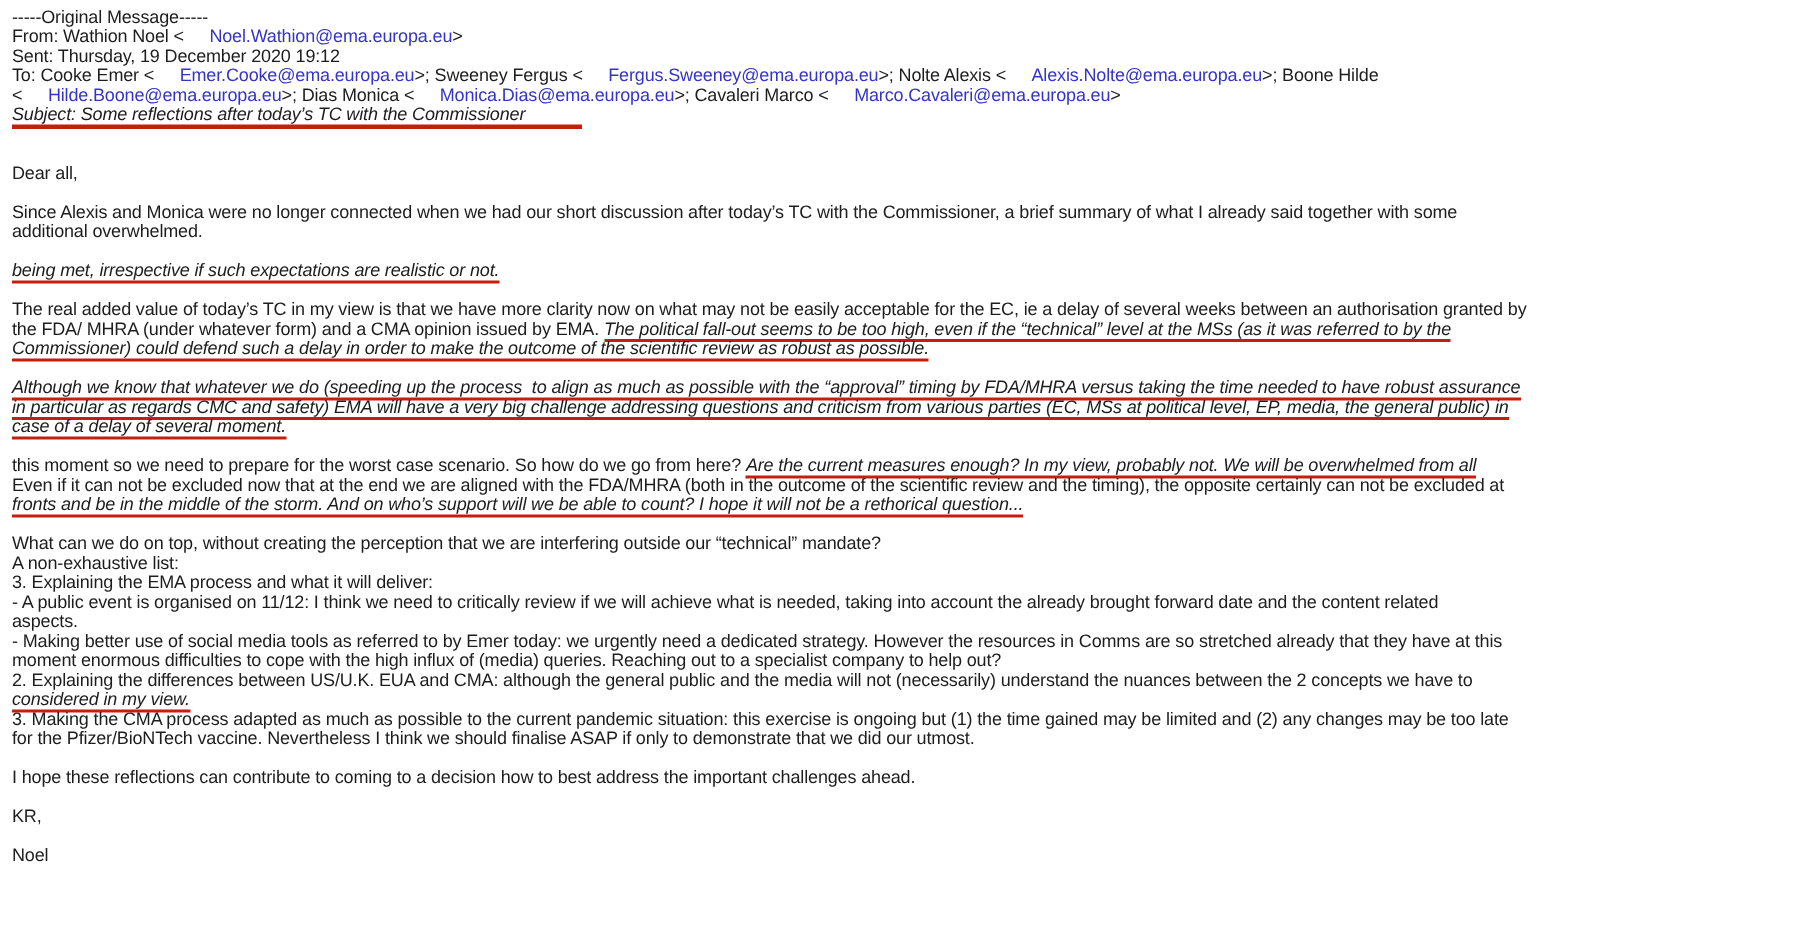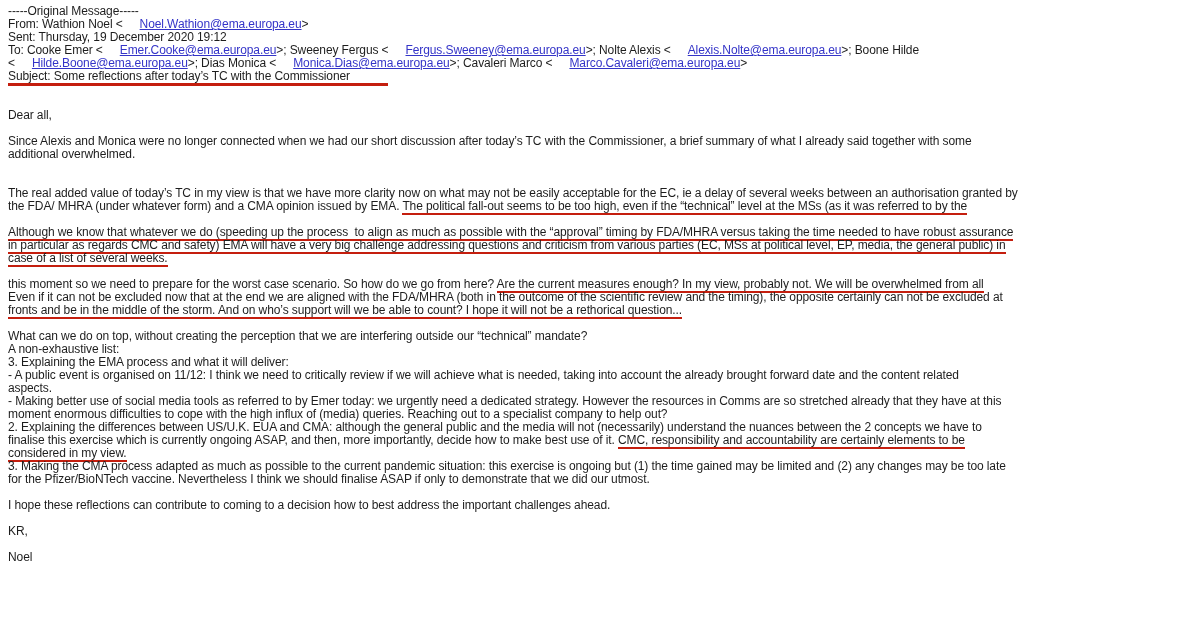--- a/index.html
+++ b/index.html
@@ -18,26 +18,26 @@
     color: var(--color-text, #1d1d1d);
   }
   .line {
     white-space: pre;
     min-height: 13px;
     height: 13px;
   }
   .seg { display: inline; }
   a.link {
     color: var(--color-link, #3434c8);
-    text-decoration: underline;
     cursor: pointer;
     padding-left: 17px;
   }
   span.red {
     border-bottom: 2px solid var(--color-red, #c41e0e);
+    font-style: italic;
   }
   [data-name="subject-line"] span.red {
     border-bottom-width: 3px;
     padding-right: 38px;
   }
 </style>
 </head>
 <body>
 
 <div class="email" data-name="email-message">
@@ -47,41 +47,42 @@
     <div class="line" data-name="to-line"><span class="seg" data-name="text-segment">To: Cooke Emer &lt;</span><a class="seg link" data-name="email-address-link">Emer.Cooke@ema.europa.eu</a><span class="seg" data-name="text-segment">&gt;; Sweeney Fergus &lt;</span><a class="seg link" data-name="email-address-link">Fergus.Sweeney@ema.europa.eu</a><span class="seg" data-name="text-segment">&gt;; Nolte Alexis &lt;</span><a class="seg link" data-name="email-address-link">Alexis.Nolte@ema.europa.eu</a><span class="seg" data-name="text-segment">&gt;; Boone Hilde</span></div>
     <div class="line" data-name="to-line-continuation"><span class="seg" data-name="text-segment">&lt;</span><a class="seg link" data-name="email-address-link">Hilde.Boone@ema.europa.eu</a><span class="seg" data-name="text-segment">&gt;; Dias Monica &lt;</span><a class="seg link" data-name="email-address-link">Monica.Dias@ema.europa.eu</a><span class="seg" data-name="text-segment">&gt;; Cavaleri Marco &lt;</span><a class="seg link" data-name="email-address-link">Marco.Cavaleri@ema.europa.eu</a><span class="seg" data-name="text-segment">&gt;</span></div>
     <div class="line" data-name="subject-line"><span class="seg red" data-name="red-underlined-text">Subject: Some reflections after today’s TC with the Commissioner</span></div>
     <div class="line" data-name="blank-line"></div>
     <div class="line" data-name="blank-line"></div>
     <div class="line" data-name="salutation-line"><span class="seg" data-name="text-segment">Dear all,</span></div>
     <div class="line" data-name="blank-line"></div>
     <div class="line" data-name="body-line"><span class="seg" data-name="text-segment">Since Alexis and Monica were no longer connected when we had our short discussion after today’s TC with the Commissioner, a brief summary of what I already said together with some</span></div>
     <div class="line" data-name="body-line"><span class="seg" data-name="text-segment">additional overwhelmed.</span></div>
     <div class="line" data-name="blank-line"></div>
+    <div class="line" data-name="body-line"><span class="seg red" data-name="red-underlined-text">being met, irrespective if such expectations are realistic or not.</span></div>
     <div class="line" data-name="blank-line"></div>
     <div class="line" data-name="body-line"><span class="seg" data-name="text-segment">The real added value of today’s TC in my view is that we have more clarity now on what may not be easily acceptable for the EC, ie a delay of several weeks between an authorisation granted by</span></div>
     <div class="line" data-name="body-line"><span class="seg" data-name="text-segment">the FDA/ MHRA (under whatever form) and a CMA opinion issued by EMA. </span><span class="seg red" data-name="red-underlined-text">The political fall-out seems to be too high, even if the “technical” level at the MSs (as it was referred to by the</span></div>
+    <div class="line" data-name="body-line"><span class="seg red" data-name="red-underlined-text">Commissioner) could defend such a delay in order to make the outcome of the scientific review as robust as possible.</span></div>
     <div class="line" data-name="blank-line"></div>
     <div class="line" data-name="body-line"><span class="seg red" data-name="red-underlined-text">Although we know that whatever we do (speeding up the process  to align as much as possible with the “approval” timing by FDA/MHRA versus taking the time needed to have robust assurance</span></div>
     <div class="line" data-name="body-line"><span class="seg red" data-name="red-underlined-text">in particular as regards CMC and safety) EMA will have a very big challenge addressing questions and criticism from various parties (EC, MSs at political level, EP, media, the general public) in</span></div>
-    <div class="line" data-name="body-line"><span class="seg red" data-name="red-underlined-text">case of a list of several weeks.</span></div>
+    <div class="line" data-name="body-line"><span class="seg red" data-name="red-underlined-text">case of a delay of several moment.</span></div>
     <div class="line" data-name="blank-line"></div>
     <div class="line" data-name="body-line"><span class="seg" data-name="text-segment">this moment so we need to prepare for the worst case scenario. So how do we go from here? </span><span class="seg red" data-name="red-underlined-text">Are the current measures enough? In my view, probably not. We will be overwhelmed from all</span></div>
     <div class="line" data-name="body-line"><span class="seg" data-name="text-segment">Even if it can not be excluded now that at the end we are aligned with the FDA/MHRA (both in the outcome of the scientific review and the timing), the opposite certainly can not be excluded at</span></div>
     <div class="line" data-name="body-line"><span class="seg red" data-name="red-underlined-text">fronts and be in the middle of the storm. And on who’s support will we be able to count? I hope it will not be a rethorical question...</span></div>
     <div class="line" data-name="blank-line"></div>
     <div class="line" data-name="body-line"><span class="seg" data-name="text-segment">What can we do on top, without creating the perception that we are interfering outside our “technical” mandate?</span></div>
     <div class="line" data-name="body-line"><span class="seg" data-name="text-segment">A non-exhaustive list:</span></div>
     <div class="line" data-name="body-line"><span class="seg" data-name="text-segment">3. Explaining the EMA process and what it will deliver:</span></div>
     <div class="line" data-name="body-line"><span class="seg" data-name="text-segment">- A public event is organised on 11/12: I think we need to critically review if we will achieve what is needed, taking into account the already brought forward date and the content related</span></div>
     <div class="line" data-name="body-line"><span class="seg" data-name="text-segment">aspects.</span></div>
     <div class="line" data-name="body-line"><span class="seg" data-name="text-segment">- Making better use of social media tools as referred to by Emer today: we urgently need a dedicated strategy. However the resources in Comms are so stretched already that they have at this</span></div>
     <div class="line" data-name="body-line"><span class="seg" data-name="text-segment">moment enormous difficulties to cope with the high influx of (media) queries. Reaching out to a specialist company to help out?</span></div>
     <div class="line" data-name="body-line"><span class="seg" data-name="text-segment">2. Explaining the differences between US/U.K. EUA and CMA: although the general public and the media will not (necessarily) understand the nuances between the 2 concepts we have to</span></div>
-    <div class="line" data-name="body-line"><span class="seg" data-name="text-segment">finalise this exercise which is currently ongoing ASAP, and then, more importantly, decide how to make best use of it. </span><span class="seg red" data-name="red-underlined-text">CMC, responsibility and accountability are certainly elements to be</span></div>
     <div class="line" data-name="body-line"><span class="seg red" data-name="red-underlined-text">considered in my view.</span></div>
     <div class="line" data-name="body-line"><span class="seg" data-name="text-segment">3. Making the CMA process adapted as much as possible to the current pandemic situation: this exercise is ongoing but (1) the time gained may be limited and (2) any changes may be too late</span></div>
     <div class="line" data-name="body-line"><span class="seg" data-name="text-segment">for the Pfizer/BioNTech vaccine. Nevertheless I think we should finalise ASAP if only to demonstrate that we did our utmost.</span></div>
     <div class="line" data-name="blank-line"></div>
     <div class="line" data-name="body-line"><span class="seg" data-name="text-segment">I hope these reflections can contribute to coming to a decision how to best address the important challenges ahead.</span></div>
     <div class="line" data-name="blank-line"></div>
     <div class="line" data-name="sign-off-line"><span class="seg" data-name="text-segment">KR,</span></div>
     <div class="line" data-name="blank-line"></div>
     <div class="line" data-name="signature-line"><span class="seg" data-name="text-segment">Noel</span></div>
   </div>

